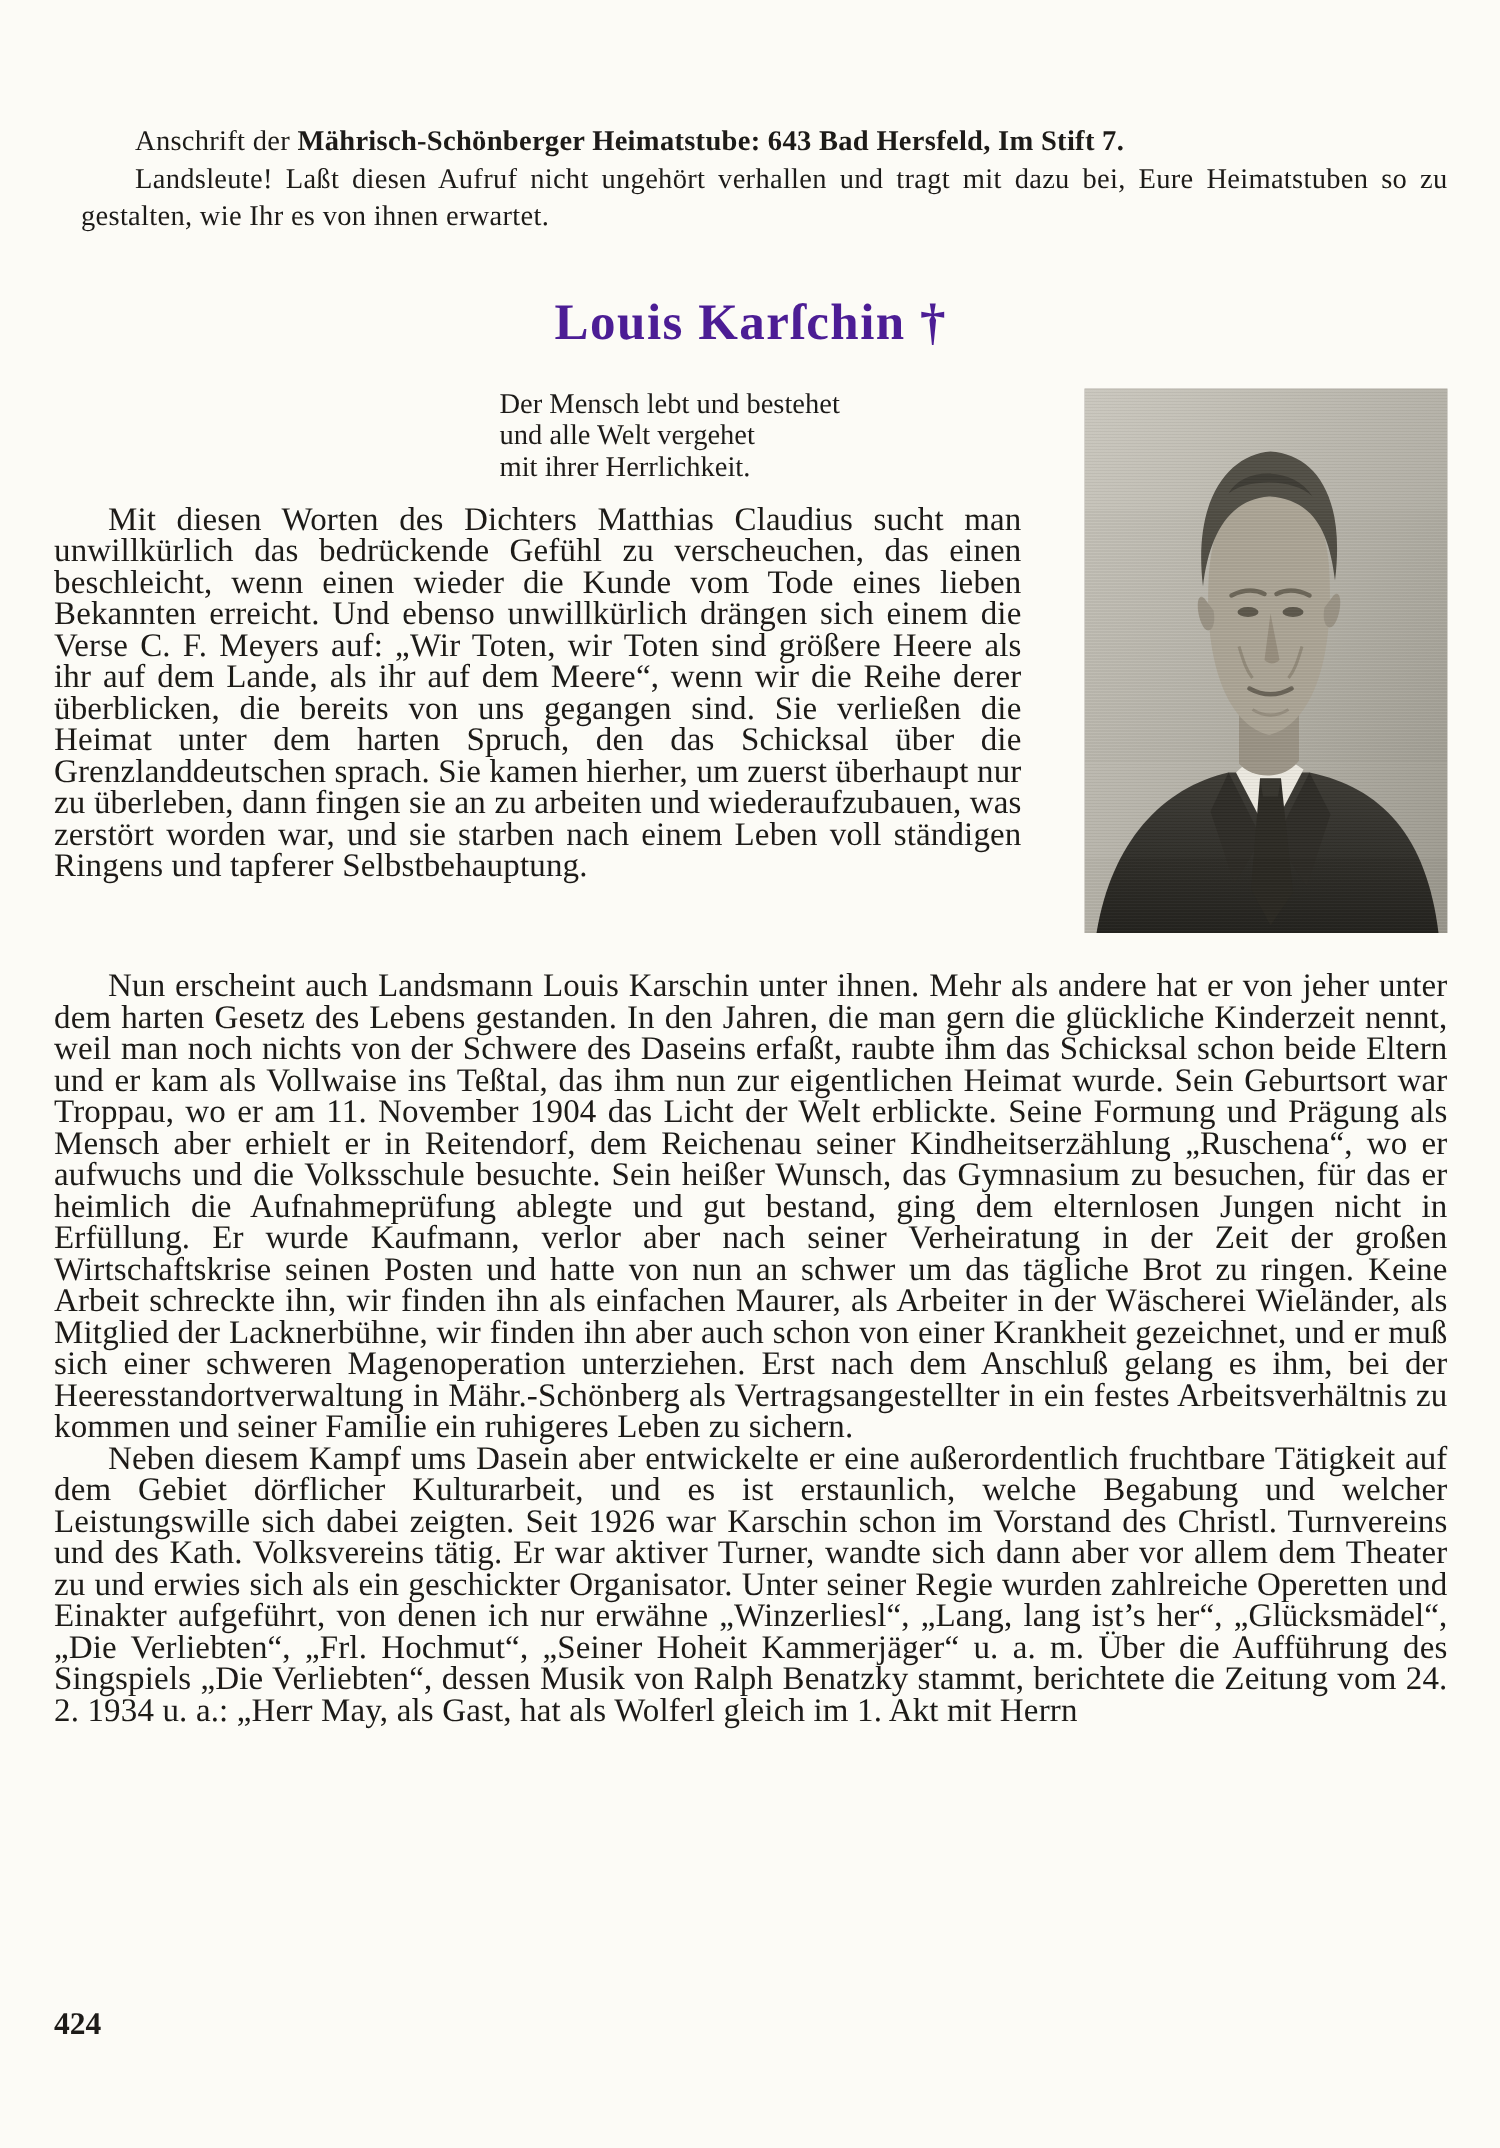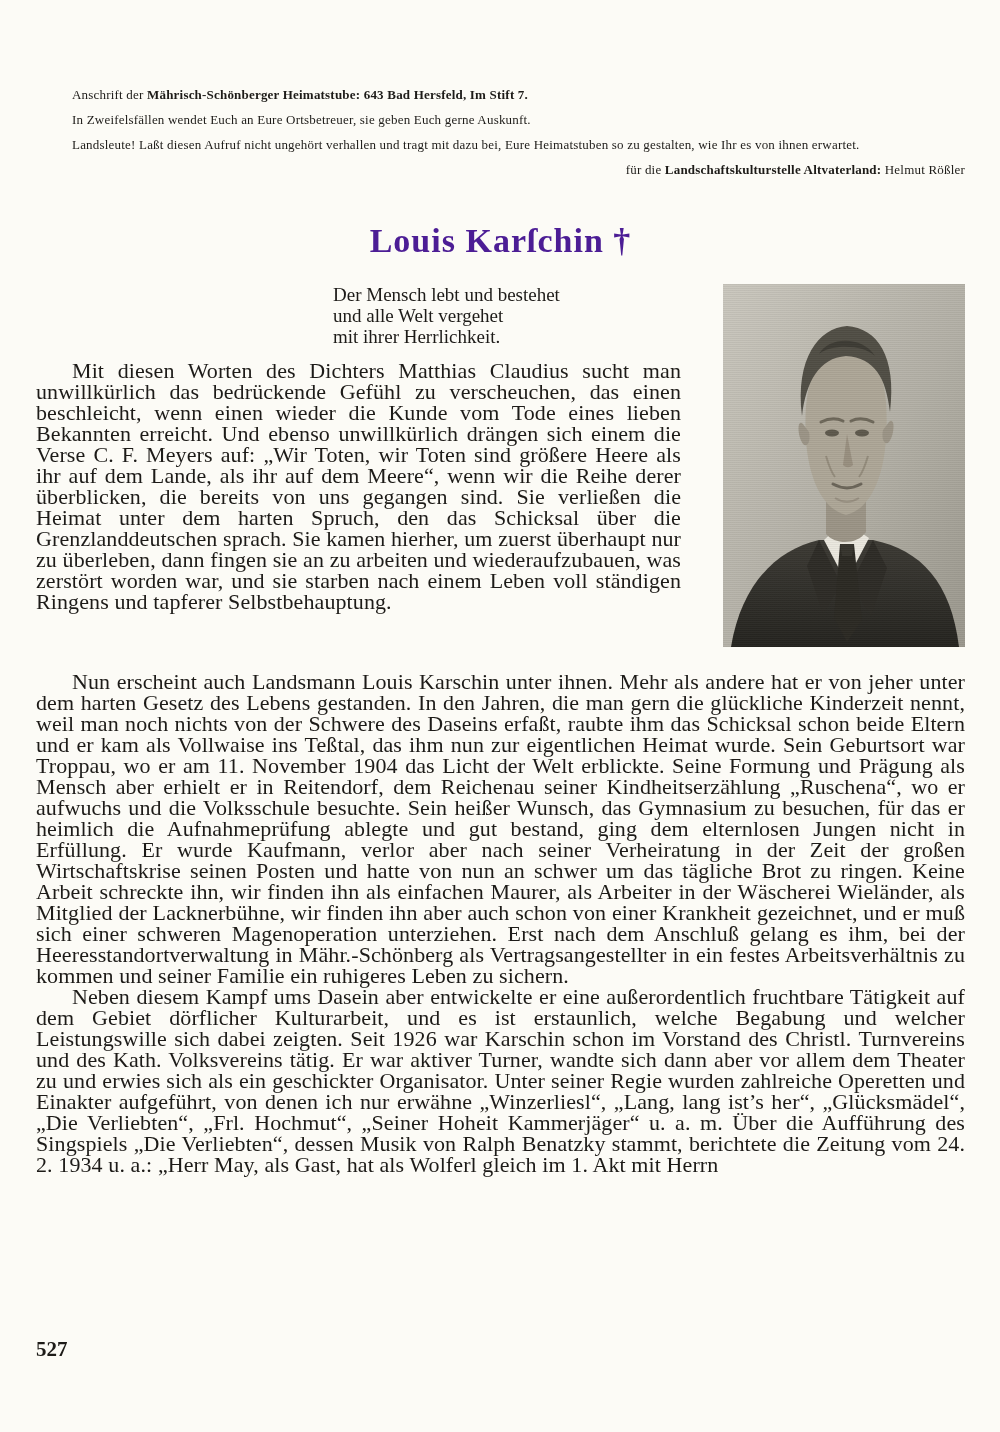--- a/index.html
+++ b/index.html
@@ -11,23 +11,24 @@
     width: 1000px;
     height: 1432px;
     background: #fcfbf6;
     color: #1d1b18;
     padding: 82px 35px 0 36px;
     overflow: hidden;
   }
 
   
   .notice p {
-    font-size: 13px;
+    font-size: 19px;
     line-height: 25px;
     letter-spacing: 0.2px;
+    margin-left: 18px;
   }
   .ind  { text-indent: 36px; }
   .just { text-align: justify; hyphens: auto; }
   strong { font-weight: 700; }
   .signature { text-align: right; }
 
   
   .title {
     margin-top: 40px;
     font-size: 34px;
@@ -82,23 +83,21 @@
     font-weight: 700;
   }
 </style>
 </head>
 <body>
 
 <div class="page">
 
   <section class="notice">
     <p class="ind"><span>Anschrift der </span><strong>Mährisch-Schönberger Heimatstube: 643 Bad Hersfeld, Im Stift 7.</strong></p>
-    <p class="ind">In Zweifelsfällen wendet Euch an Eure Ortsbetreuer, sie geben Euch gerne Auskunft.</p>
     <p class="ind just">Landsleute! Laßt diesen Aufruf nicht ungehört verhallen und tragt mit dazu bei, Eure Heimatstuben so zu gestalten, wie Ihr es von ihnen erwartet.</p>
-    <p class="signature"><span>für die </span><strong>Landschaftskulturstelle Altvaterland:</strong><span> Helmut Rößler</span></p>
   </section>
 
   <h1 class="title">Louis Karſchin †</h1>
 
   <div class="article-top">
 
     <figure class="photo" aria-label="Schwarzweiß-Porträtfoto von Louis Karschin in dunklem Anzug mit Krawatte">
       <svg viewBox="0 0 242 363" preserveAspectRatio="none" aria-hidden="true">
         <defs>
           <linearGradient id="pbg" x1="0" y1="0" x2="1" y2="1">
@@ -155,15 +154,15 @@
       <div class="poem-line">und alle Welt vergehet</div>
       <div class="poem-line">mit ihrer Herrlichkeit.</div>
     </div>
 
     <p class="body ind just">Mit diesen Worten des Dichters Matthias Claudius sucht man unwillkürlich das bedrückende Gefühl zu verscheuchen, das einen beschleicht, wenn einen wieder die Kunde vom Tode eines lieben Bekannten erreicht. Und ebenso unwillkürlich drängen sich einem die Verse C. F. Meyers auf: „Wir Toten, wir Toten sind größere Heere als ihr auf dem Lande, als ihr auf dem Meere“, wenn wir die Reihe derer überblicken, die bereits von uns gegangen sind. Sie verließen die Heimat unter dem harten Spruch, den das Schicksal über die Grenzlanddeutschen sprach. Sie kamen hierher, um zuerst überhaupt nur zu überleben, dann fingen sie an zu arbeiten und wiederaufzubauen, was zerstört worden war, und sie starben nach einem Leben voll ständigen Ringens und tapferer Selbstbehauptung.</p>
   </div>
 
   <p class="body ind just">Nun erscheint auch Landsmann Louis Karschin unter ihnen. Mehr als andere hat er von jeher unter dem harten Gesetz des Lebens gestanden. In den Jahren, die man gern die glückliche Kinderzeit nennt, weil man noch nichts von der Schwere des Daseins erfaßt, raubte ihm das Schicksal schon beide Eltern und er kam als Vollwaise ins Teßtal, das ihm nun zur eigentlichen Heimat wurde. Sein Geburtsort war Troppau, wo er am 11. November 1904 das Licht der Welt erblickte. Seine Formung und Prägung als Mensch aber erhielt er in Reitendorf, dem Reichenau seiner Kindheitserzählung „Ruschena“, wo er aufwuchs und die Volksschule besuchte. Sein heißer Wunsch, das Gymnasium zu besuchen, für das er heimlich die Aufnahmeprüfung ablegte und gut bestand, ging dem elternlosen Jungen nicht in Erfüllung. Er wurde Kaufmann, verlor aber nach seiner Verheiratung in der Zeit der großen Wirtschaftskrise seinen Posten und hatte von nun an schwer um das tägliche Brot zu ringen. Keine Arbeit schreckte ihn, wir finden ihn als einfachen Maurer, als Arbeiter in der Wäscherei Wieländer, als Mitglied der Lacknerbühne, wir finden ihn aber auch schon von einer Krankheit gezeichnet, und er muß sich einer schweren Magenoperation unterziehen. Erst nach dem Anschluß gelang es ihm, bei der Heeresstandortverwaltung in Mähr.-Schönberg als Vertragsangestellter in ein festes Arbeitsverhältnis zu kommen und seiner Familie ein ruhigeres Leben zu sichern.</p>
   <p class="body ind just">Neben diesem Kampf ums Dasein aber entwickelte er eine außerordentlich fruchtbare Tätigkeit auf dem Gebiet dörflicher Kulturarbeit, und es ist erstaunlich, welche Begabung und welcher Leistungswille sich dabei zeigten. Seit 1926 war Karschin schon im Vorstand des Christl. Turnvereins und des Kath. Volksvereins tätig. Er war aktiver Turner, wandte sich dann aber vor allem dem Theater zu und erwies sich als ein geschickter Organisator. Unter seiner Regie wurden zahlreiche Operetten und Einakter aufgeführt, von denen ich nur erwähne „Winzerliesl“, „Lang, lang ist’s her“, „Glücksmädel“, „Die Verliebten“, „Frl. Hochmut“, „Seiner Hoheit Kammerjäger“ u. a. m. Über die Aufführung des Singspiels „Die Verliebten“, dessen Musik von Ralph Benatzky stammt, berichtete die Zeitung vom 24. 2. 1934 u. a.: „Herr May, als Gast, hat als Wolferl gleich im 1. Akt mit Herrn</p>
 
-  <div class="pagenum">527</div>
+  <div class="pagenum">424</div>
 
 </div>
 
 </body></html>

